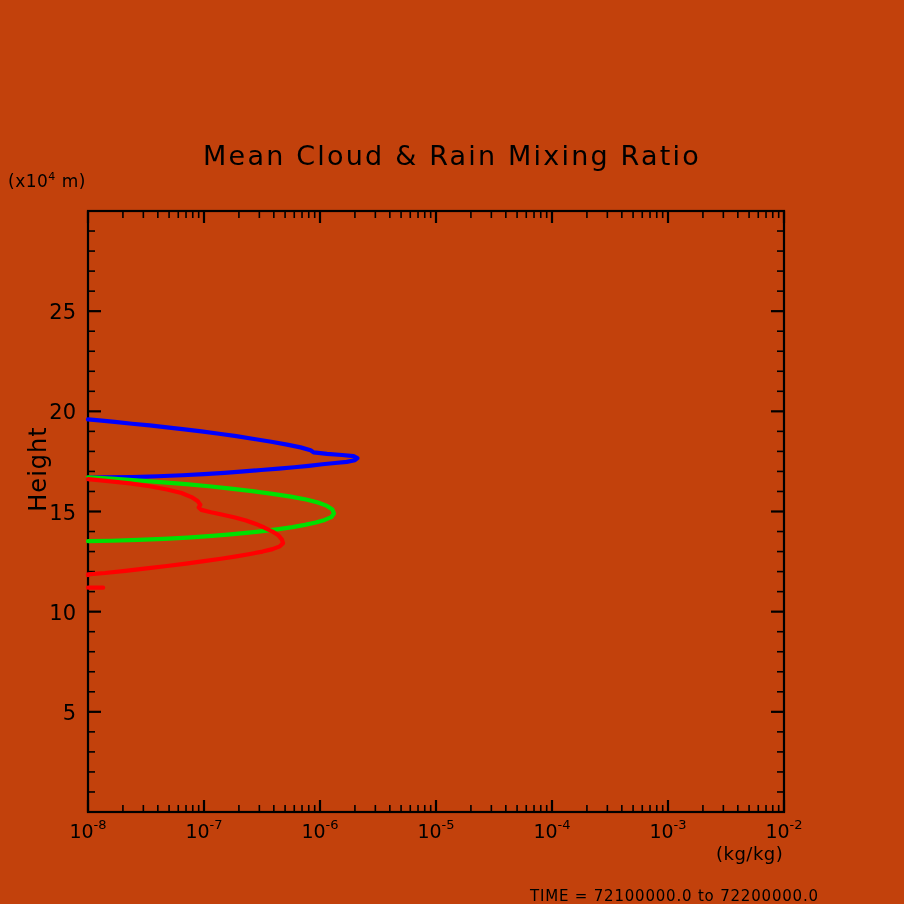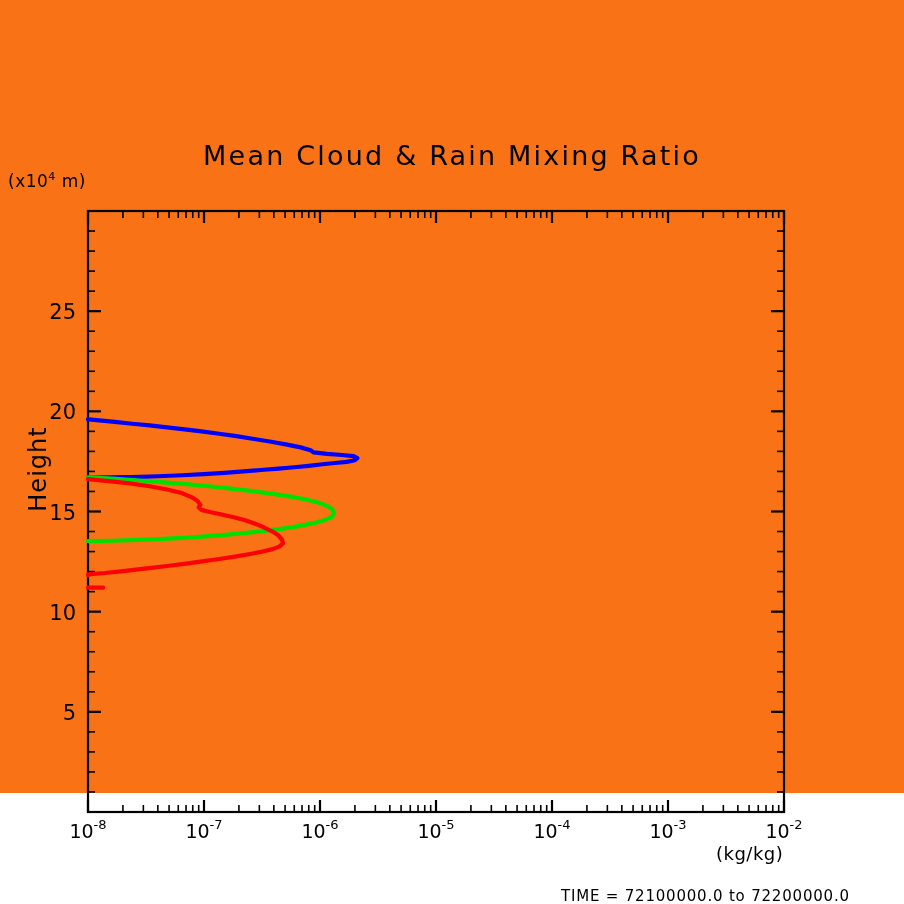--- a/index.html
+++ b/index.html
@@ -10,22 +10,22 @@
   body {
     width: 904px;
     height: 904px;
     overflow: hidden;
     font-family: "DejaVu Sans", sans-serif;
     color: #000000;
   }
   #page {
     position: relative;
     width: 904px;
-    height: 793px;
-    background: #f97316;
+    height: 904px;
+    background: #c2410c;
   }
   .plot-title {
     position: absolute;
     left: 0;
     top: 140px;
     width: 904px;
     text-align: center;
     font-size: 27px;
     letter-spacing: 2.2px;
     font-weight: 400;
@@ -64,21 +64,20 @@
     letter-spacing: 0.5px;
     white-space: nowrap;
   }
   .time-caption {
     position: absolute;
     left: 530px;
     top: 887px;
     font-size: 15px;
     letter-spacing: 0.8px;
     white-space: nowrap;
-    margin-left: 31px;
   }
   svg.canvas {
     position: absolute;
     left: 0;
     top: 0;
   }
   .tick-label-x {
     font-family: "DejaVu Sans", sans-serif;
     font-size: 19px;
     fill: #000000;

